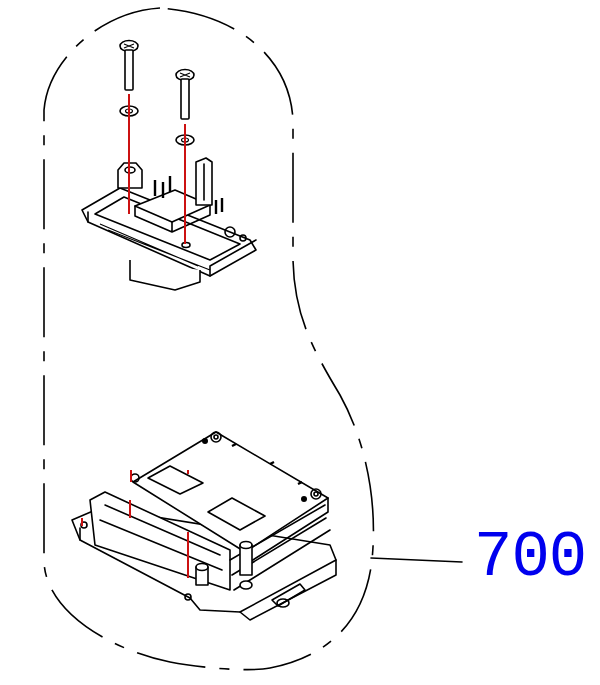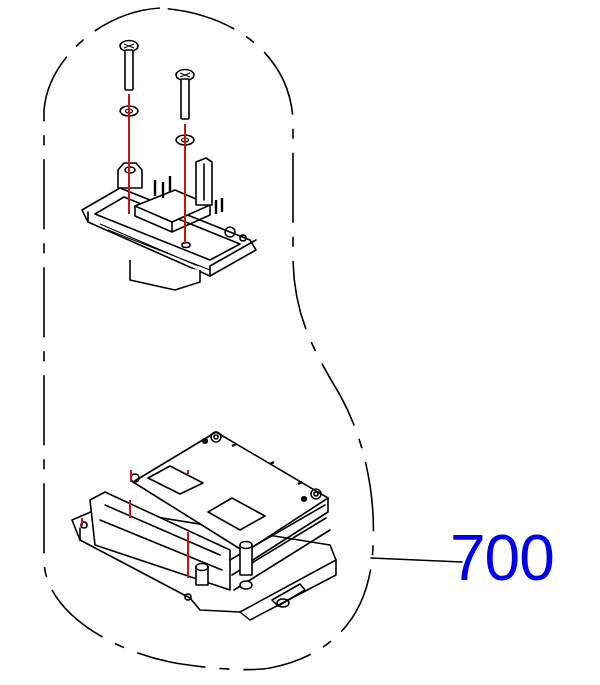--- a/index.html
+++ b/index.html
@@ -1,20 +1,20 @@
 <!DOCTYPE html>
 <html><head>
 <meta charset="utf-8">
 <style>
   html, body { margin: 0; padding: 0; background: #ffffff; }
   body { width: 600px; height: 685px; position: relative; overflow: hidden; }
   #canvas { position: absolute; left: 0; top: 0; width: 600px; height: 685px; }
   .callout-label {
-    position: absolute; left: 450px; top: 526px;
-    font-family: Liberation Sans, sans-serif;
+    position: absolute; left: 474px; top: 526px;
+    font-family: Liberation Mono, monospace;
     font-size: 64px; line-height: 1; color: #0000ee; letter-spacing: -1px;
   }
   .ln { fill: none; stroke: #000; stroke-width: 1.6; stroke-linejoin: round; stroke-linecap: round; }
   .thin { fill: none; stroke: #000; stroke-width: 1.1; stroke-linejoin: round; }
   .heavy { fill: none; stroke: #000; stroke-width: 2.4; stroke-linejoin: round; }
   .fillw { fill: #fff; stroke: #000; stroke-width: 1.6; stroke-linejoin: round; }
   .red { stroke: #cc1111; stroke-width: 2; fill: none; }
   .dash { fill: none; stroke: #000; stroke-width: 1.6; stroke-dasharray: 70 14 10 14; }
 </style>
 </head>

